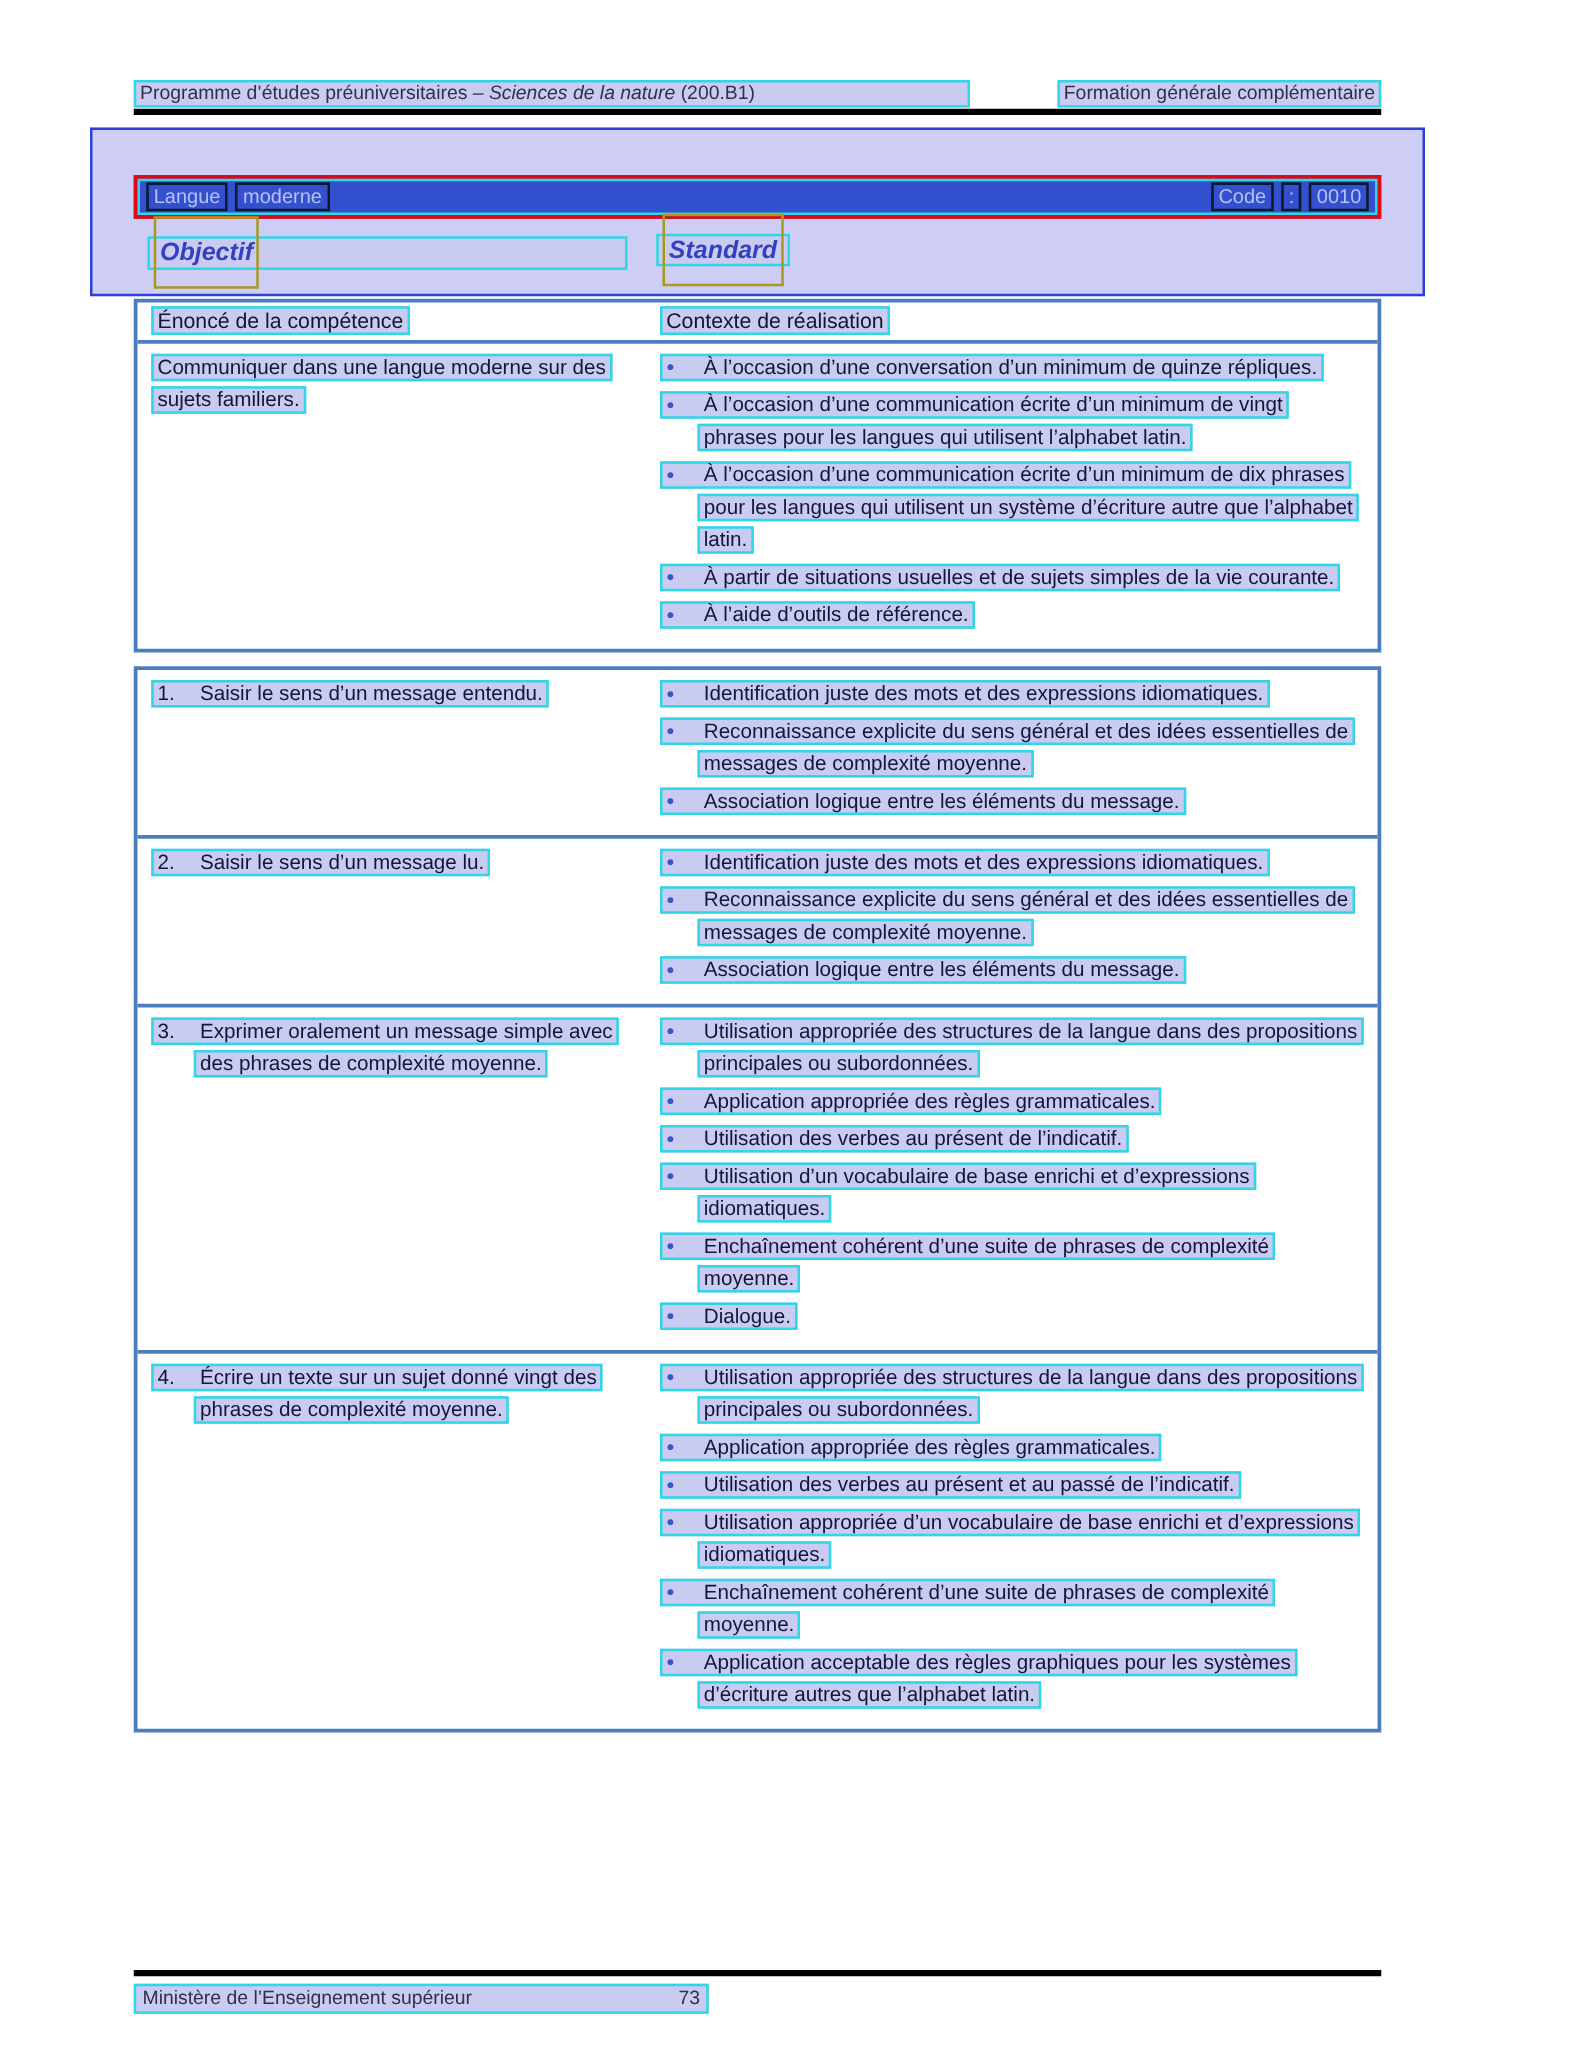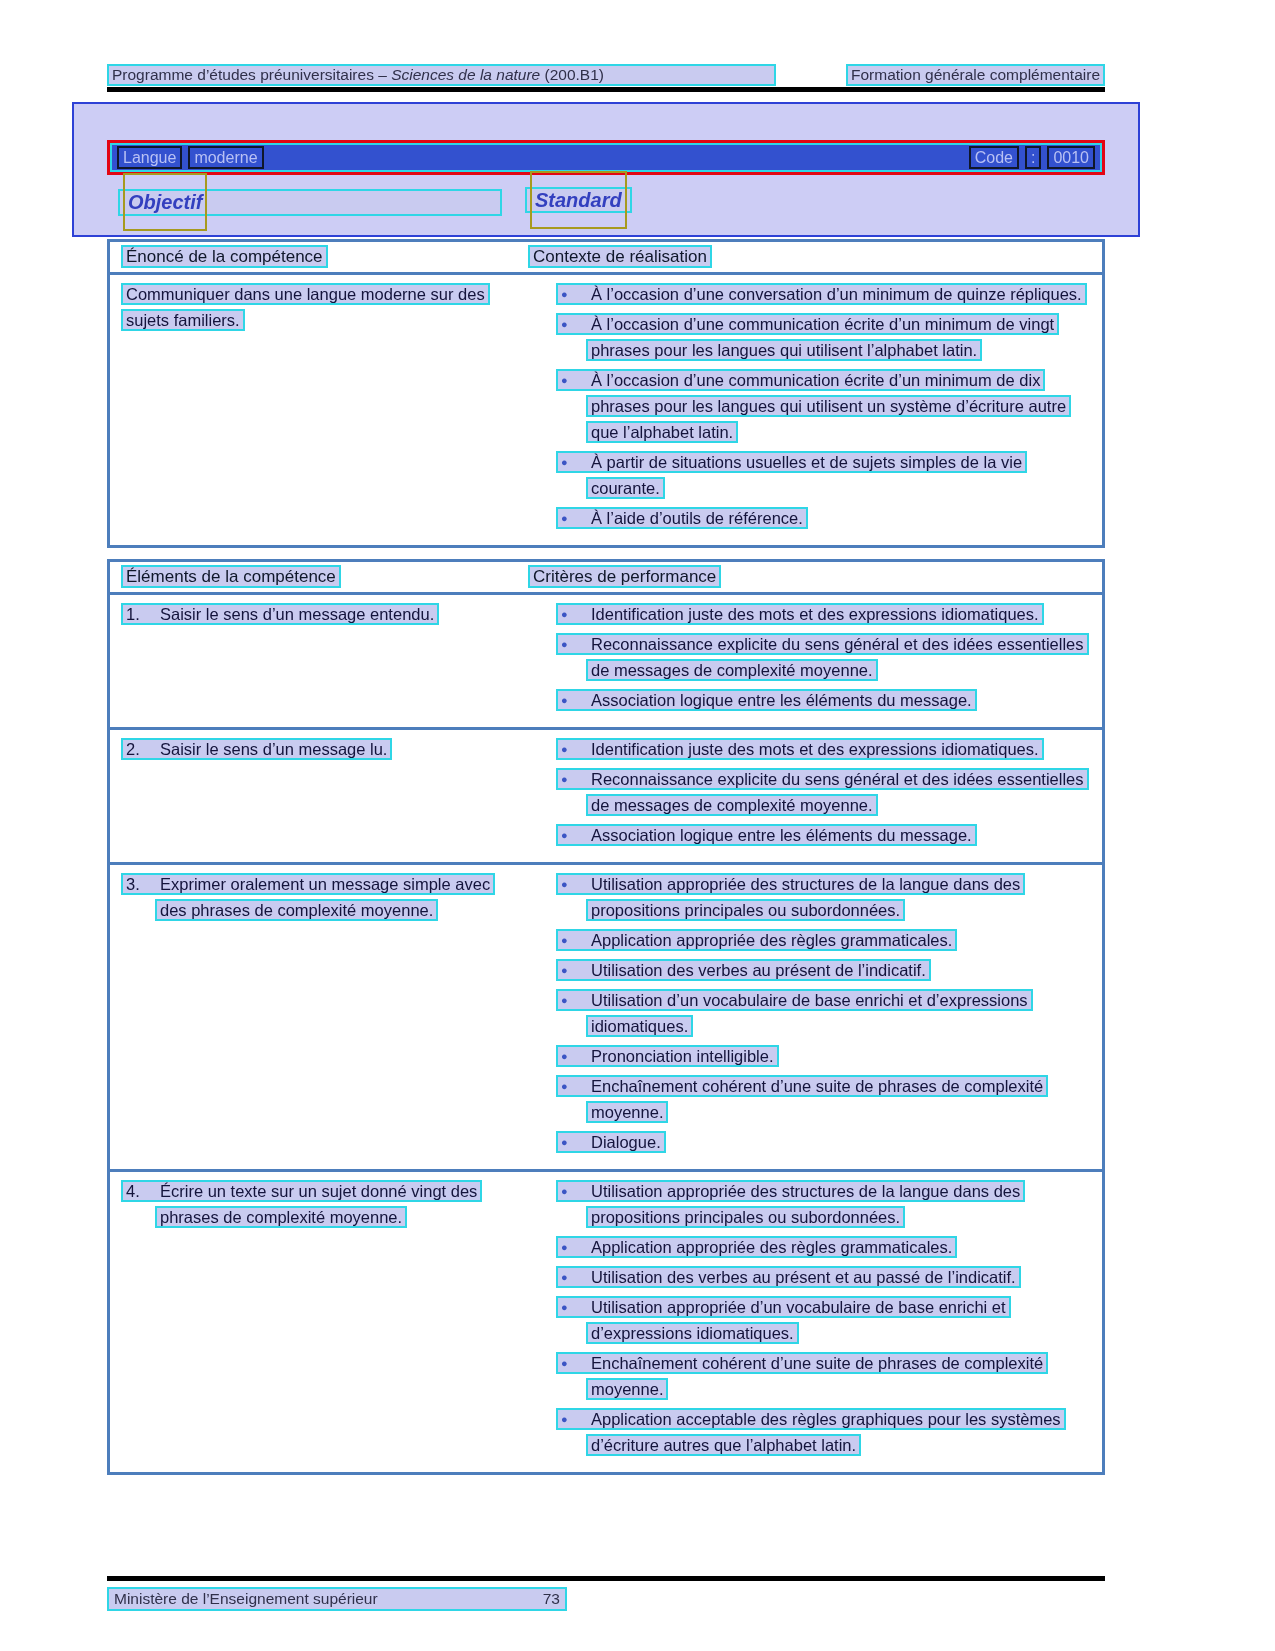--- a/index.html
+++ b/index.html
@@ -59,21 +59,21 @@
   .wbox2 { border:2px solid #a79a1e; padding:16px 3px; font-style:italic; }
 
   
   .dtable { border:3px solid #4d7ebc; background:#fff; margin-top:2px; }
   .table2 { margin-top:11px; }
   .two-col { display:grid; grid-template-columns:403px 1fr; }
   .colL { padding:6px 8px 10px 11px; }
   .colR { padding:6px 14px 10px 15px; }
   .t-head { border-bottom:3px solid #4d7ebc; }
   .t-head .colL, .t-head .colR { padding-top:5px; padding-bottom:5px; }
-  .t-row { border-top:0;gap:28px; }
+  .t-row { border-top:0; }
   .t-row + .t-row { border-top:3px solid #4d7ebc; }
   .th { font-weight:normal; font-size:17px; color:#0f172a; }
 
   .txt, .elem { margin:0; font-size:16.5px; line-height:26px; }
   .elem { padding-left:34px; text-indent:-34px; }
   .num  { display:inline-block; width:34px; text-indent:0; }
 
   .crit-list { list-style:none; margin:0; padding:0; }
   .crit-list li { margin:0 0 4px 0; }
   .crit { margin:0; font-size:16.5px; line-height:26px; padding-left:30px; text-indent:-30px; }
@@ -148,24 +148,20 @@
             </li>
           <li>
               <p class="crit"><span class="hl"><span class="bullet">●</span><span>À l’aide d’outils de référence.</span></span></p>
             </li>
         </ul>
       </div>
     </div>
   </section>
 
   <section class="dtable table2">
-    <div class="two-col t-head">
-      <div class="colL"><span class="hl th">Éléments de la compétence</span></div>
-      <div class="colR"><span class="hl th">Critères de performance</span></div>
-    </div>
 
     <div class="two-col t-row">
       <div class="colL">
         <p class="elem"><span class="hl"><span class="num">1.</span><span>Saisir le sens d’un message entendu.</span></span></p>
       </div>
       <div class="colR">
         <ul class="crit-list">
           <li>
               <p class="crit"><span class="hl"><span class="bullet">●</span><span>Identification juste des mots et des expressions idiomatiques.</span></span></p>
             </li>
@@ -208,23 +204,20 @@
               <p class="crit"><span class="hl"><span class="bullet">●</span><span>Utilisation appropriée des structures de la langue dans des propositions principales ou subordonnées.</span></span></p>
             </li>
           <li>
               <p class="crit"><span class="hl"><span class="bullet">●</span><span>Application appropriée des règles grammaticales.</span></span></p>
             </li>
           <li>
               <p class="crit"><span class="hl"><span class="bullet">●</span><span>Utilisation des verbes au présent de l’indicatif.</span></span></p>
             </li>
           <li>
               <p class="crit"><span class="hl"><span class="bullet">●</span><span>Utilisation d’un vocabulaire de base enrichi et d’expressions idiomatiques.</span></span></p>
-            </li>
-          <li>
-              <p class="crit"><span class="hl"><span class="bullet">●</span><span>Prononciation intelligible.</span></span></p>
             </li>
           <li>
               <p class="crit"><span class="hl"><span class="bullet">●</span><span>Enchaînement cohérent d’une suite de phrases de complexité moyenne.</span></span></p>
             </li>
           <li>
               <p class="crit"><span class="hl"><span class="bullet">●</span><span>Dialogue.</span></span></p>
             </li>
         </ul>
       </div>
     </div>

